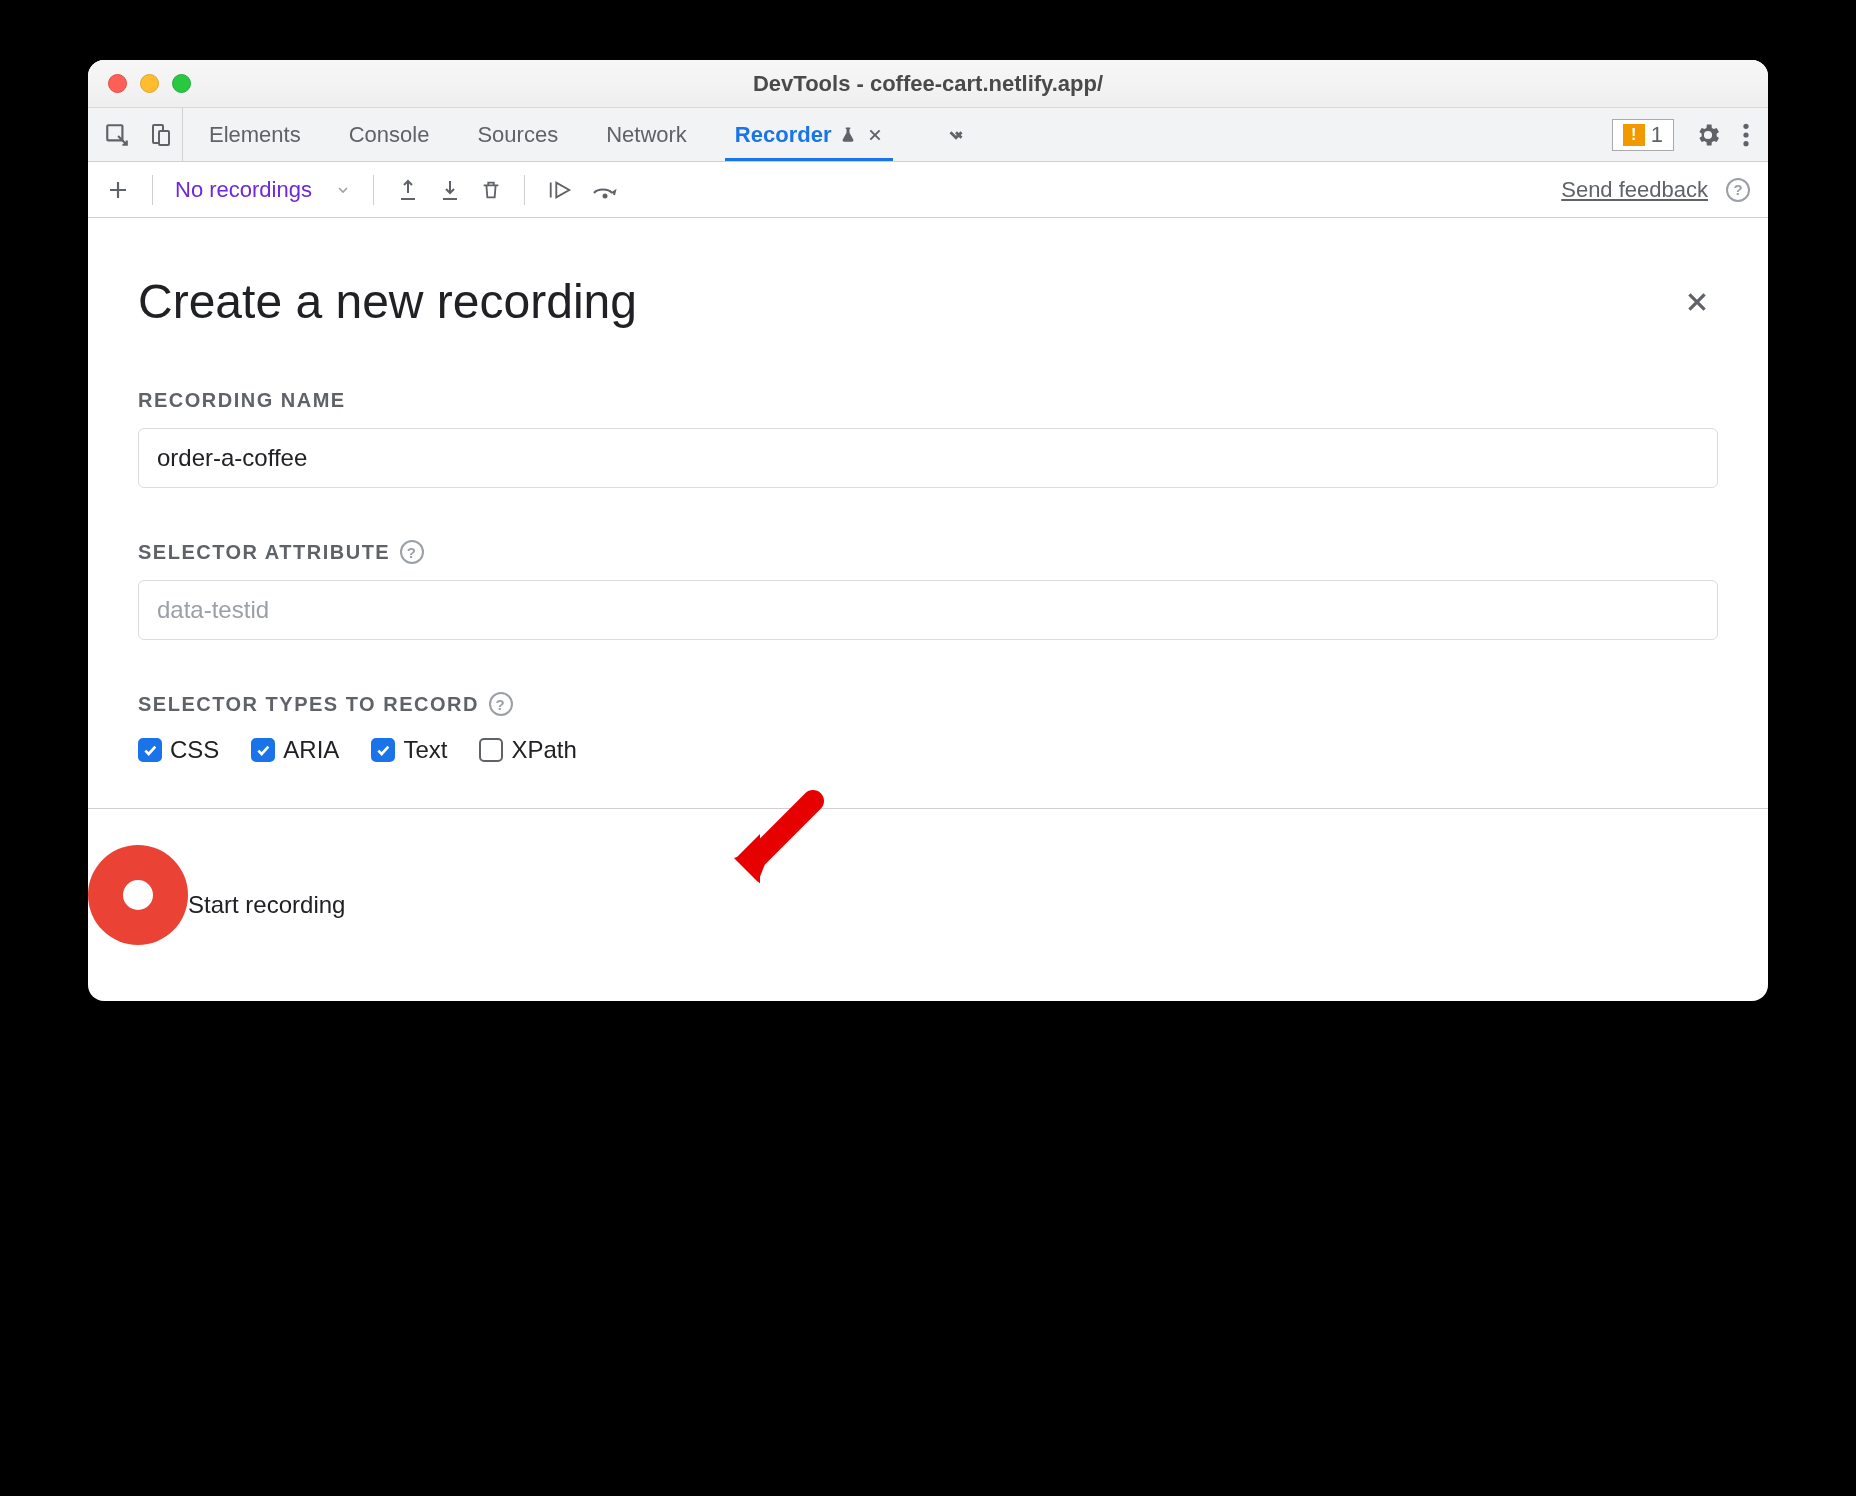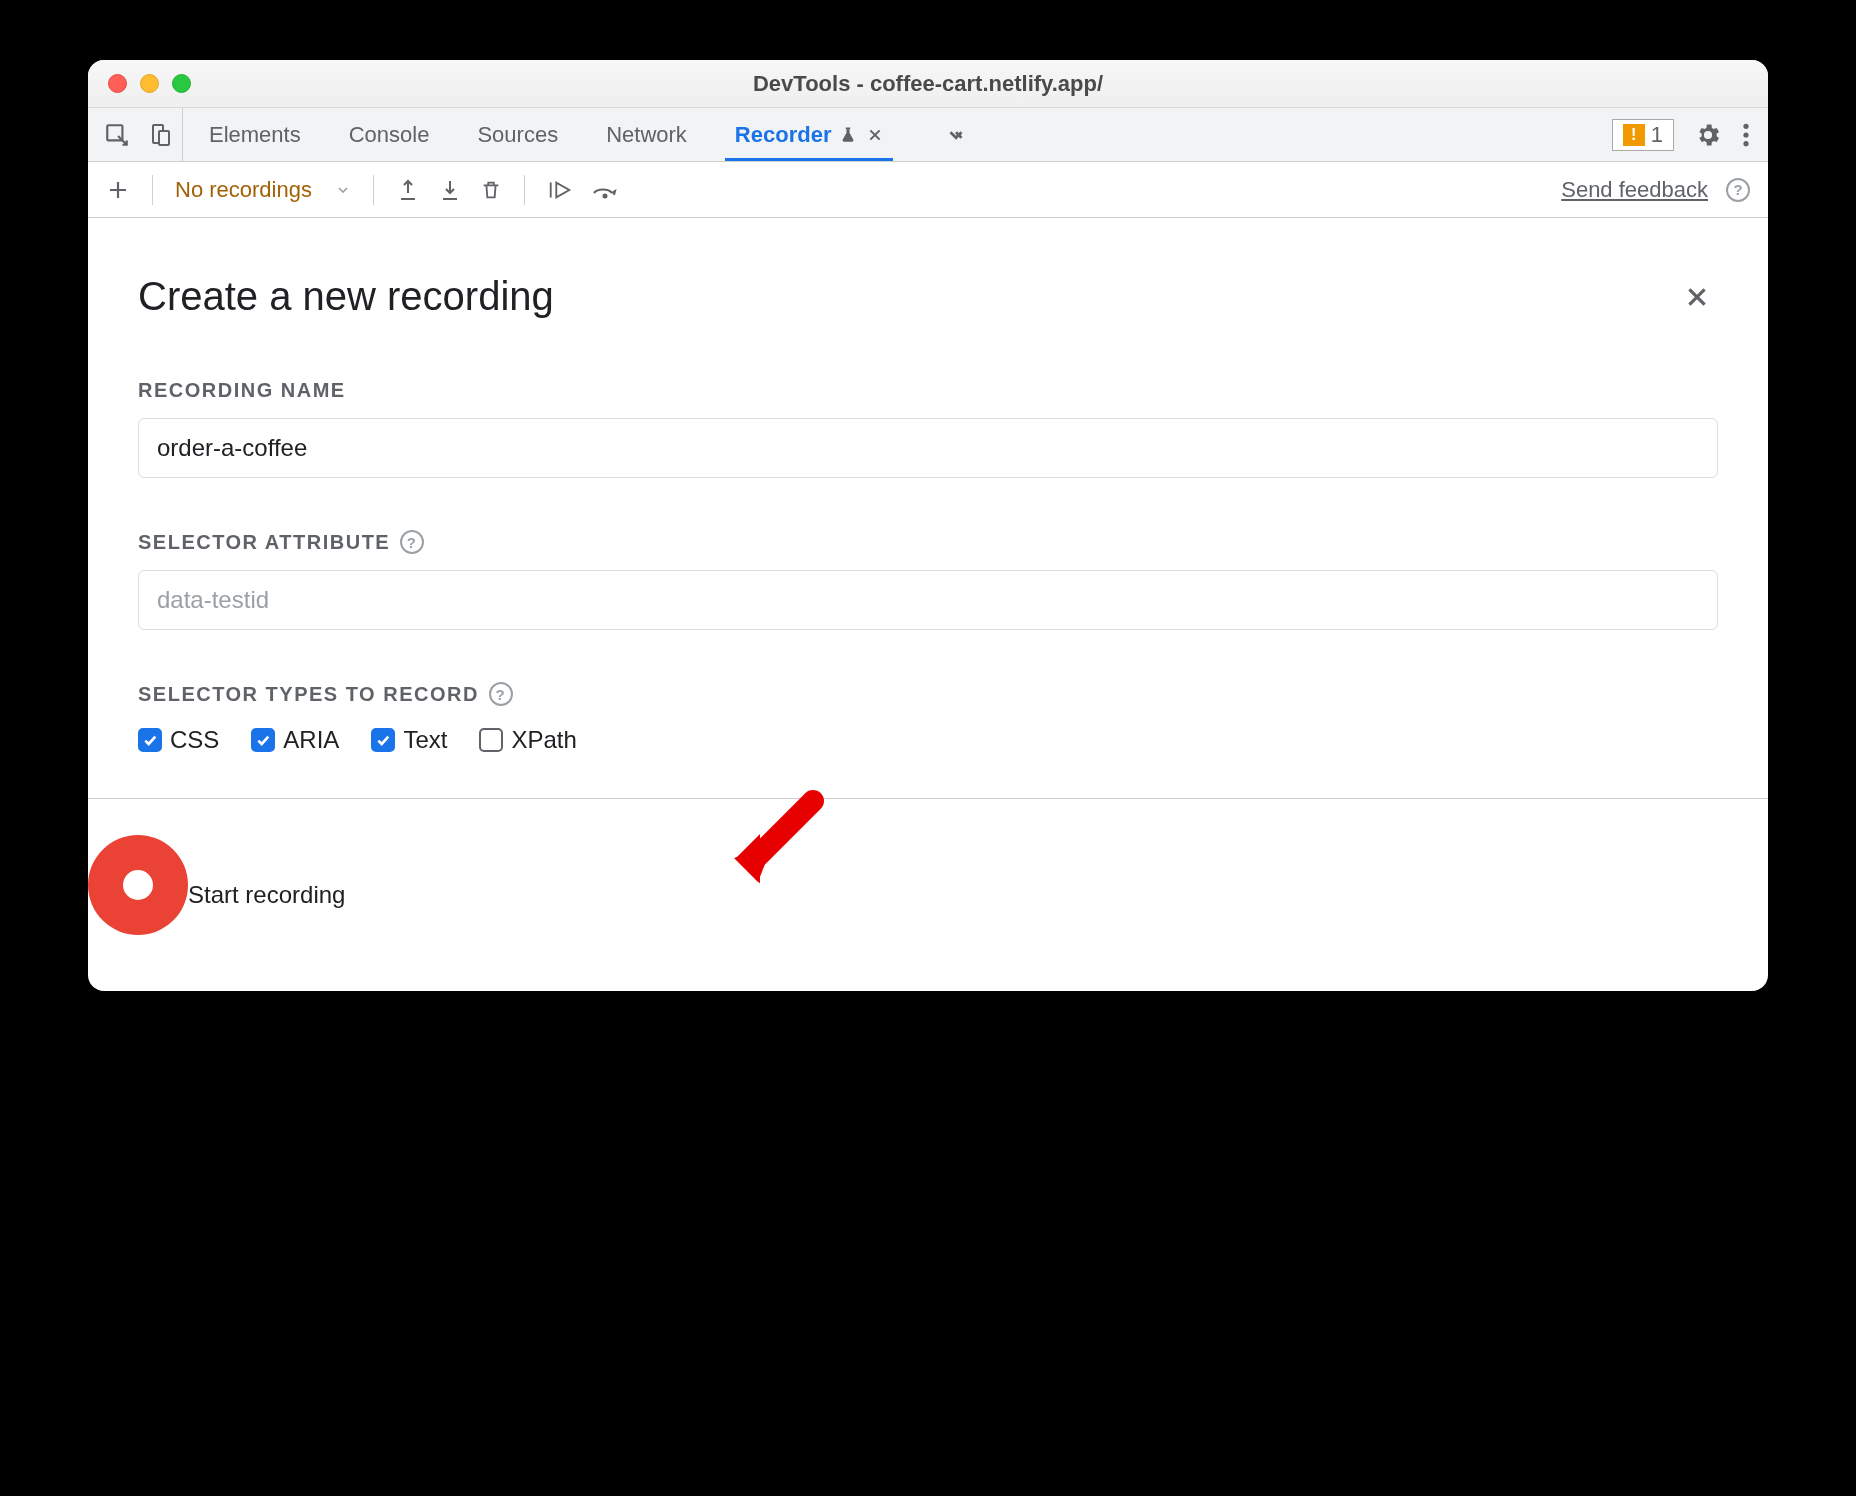--- a/index.html
+++ b/index.html
@@ -84,28 +84,28 @@
     height: 56px;
     border-bottom:1px solid #d0d0d0;
     display:flex; align-items:center;
     padding: 0 18px;
     gap: 18px;
     font-size: 22px;
     color:#5f6368;
   }
   .toolbar .sep { width:1px; height:30px; background:#d0d0d0; margin:0 4px;}
   .toolbar .dropdown {
-    display:flex; align-items:center; gap:23px; color:#a16207;
+    display:flex; align-items:center; gap:23px; color:#6d28d9;
   }
   .toolbar .right { margin-left:auto; display:flex; align-items:center; gap:18px;}
   .link { text-decoration: underline; color:#5f6368; cursor:pointer;}
   
   .content { padding: 56px 50px 0 50px; position:relative; }
   .page-header { display:flex; align-items:center; justify-content:space-between; margin-bottom: 60px;}
-  .page-title { font-size: 40px; font-weight:400; color:#202124;}
+  .page-title { font-size: 48px; font-weight:400; color:#202124;}
   .close-x { font-size:34px; color:#5f6368; cursor:pointer; padding:4px 8px;}
   .section-label {
     font-size: 20px; letter-spacing: 1.5px; color:#5f6368; font-weight:600;
     display:flex; align-items:center; gap:10px; margin-bottom:16px;
   }
   .help-circ {
     width:24px;height:24px;border:2px solid #9aa0a6;border-radius:50%;
     display:inline-flex;align-items:center;justify-content:center;
     font-size:15px;color:#9aa0a6;font-weight:700;
   }

